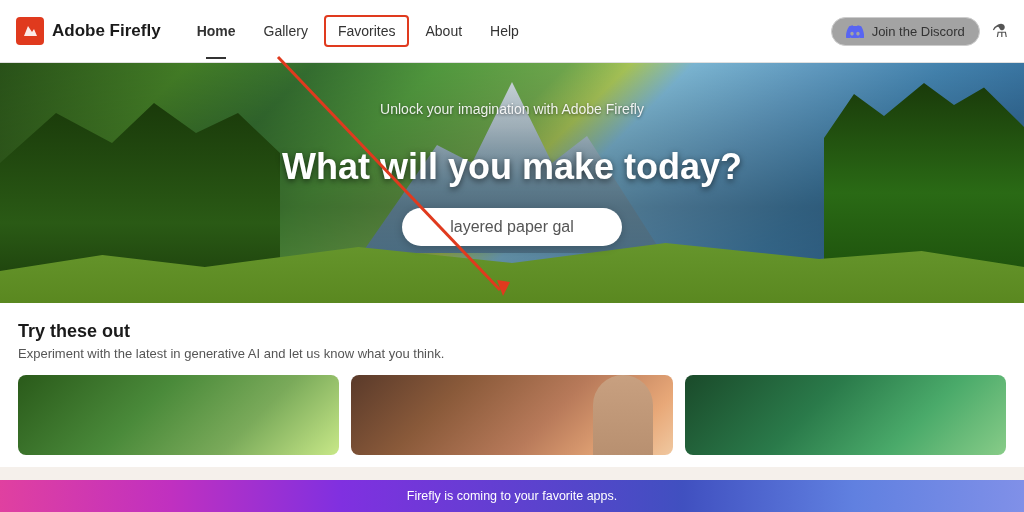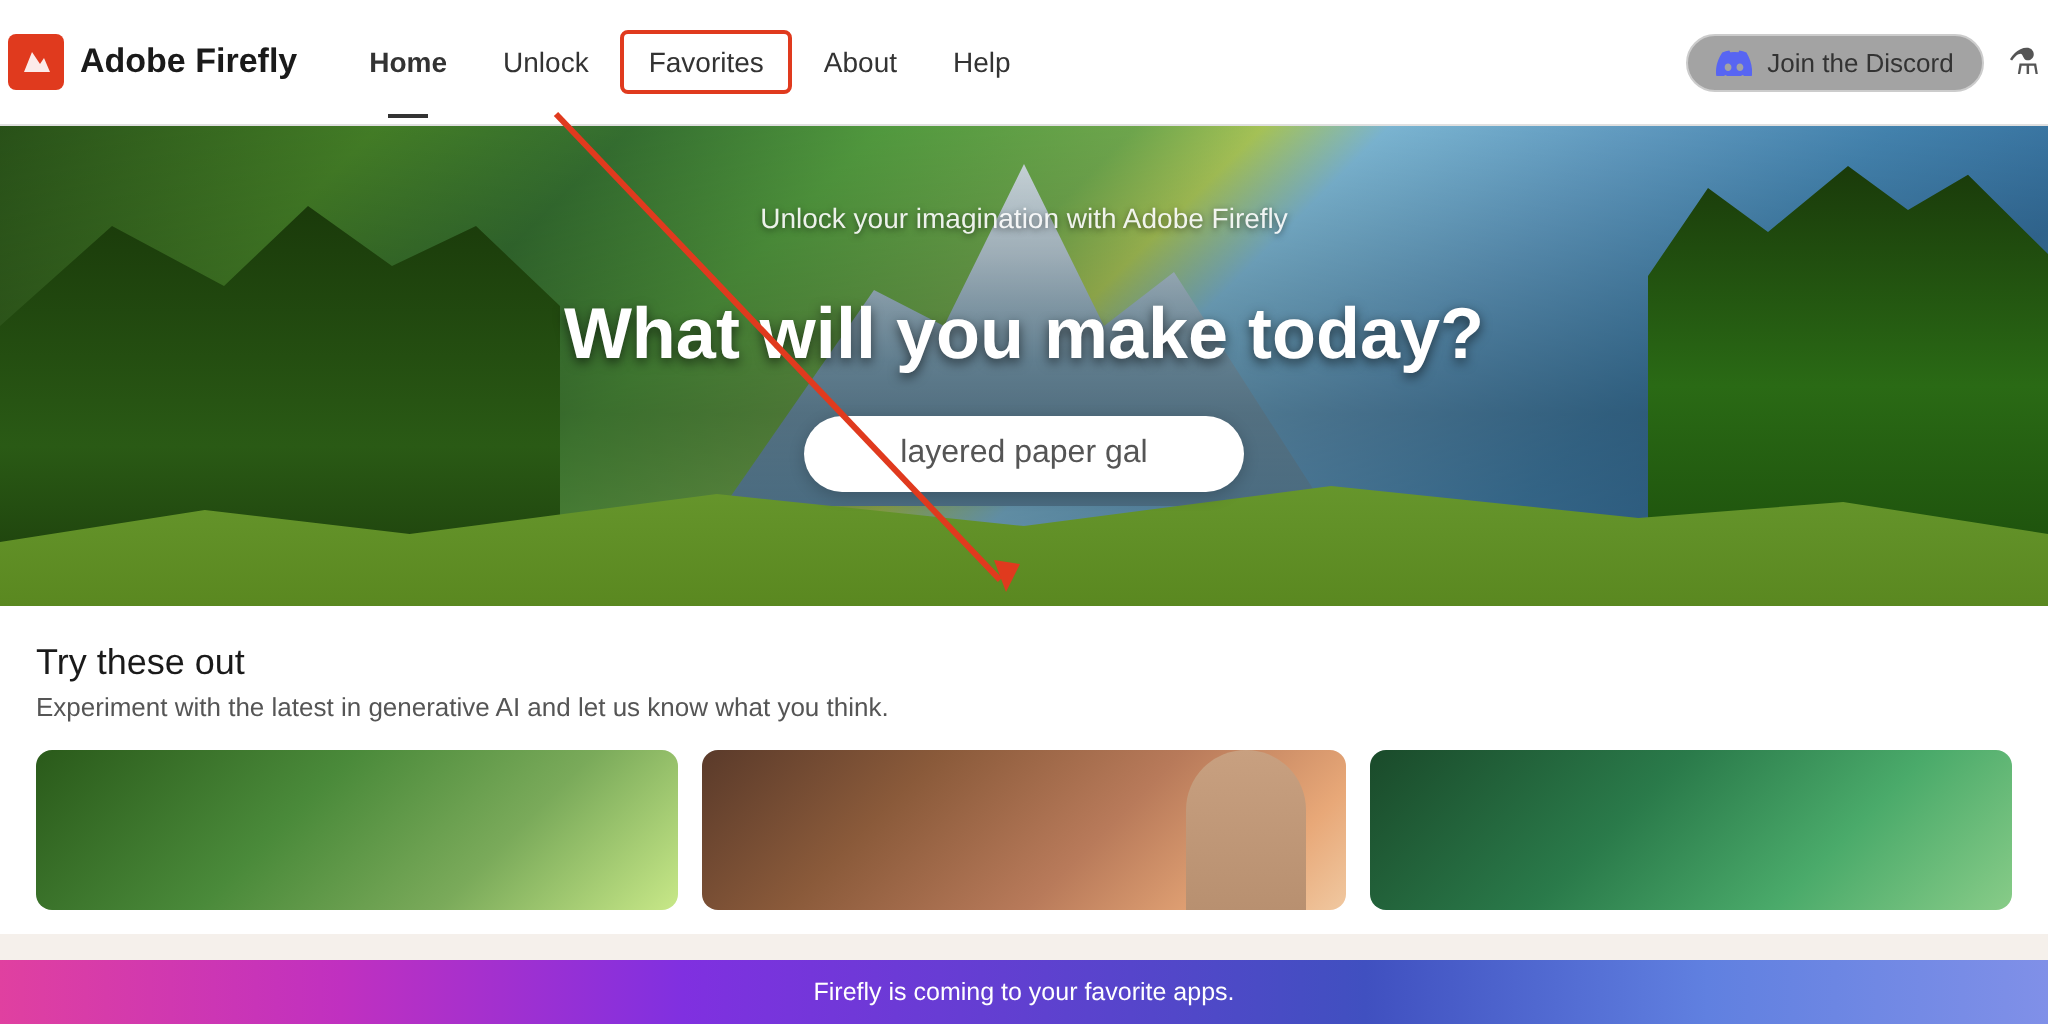--- a/index.html
+++ b/index.html
@@ -1,21 +1,21 @@
 <!DOCTYPE html>
 <html><head>
   <meta charset="utf-8">
   <style>
     * { margin: 0; padding: 0; box-sizing: border-box; }
     body { font-family: -apple-system, BlinkMacSystemFont, 'Segoe UI', Arial, sans-serif; background: #f5f0eb; width: 1024px; height: 512px; overflow: hidden; position: relative; }
 
     
     .navbar {
       display: flex; align-items: center; background: #fff;
-      height: 63px; padding: 0 4px; border-bottom: 1px solid #e0e0e0;
+      height: 63px; padding: 0 16px; border-bottom: 1px solid #e0e0e0;
       position: relative; z-index: 10;
     }
     .logo-area { display: flex; align-items: center; gap: 8px; margin-right: 24px; }
     .logo-icon {
       width: 28px; height: 28px; background: #e03a1e; border-radius: 4px;
       display: flex; align-items: center; justify-content: center;
       color: white; font-weight: bold; font-size: 13px;
     }
     .logo-text { font-size: 17px; font-weight: 600; color: #1a1a1a; }
     .nav-links { display: flex; align-items: center; gap: 4px; }
@@ -88,21 +88,21 @@
     }
 
     
     .arrow-annotation {
       position: absolute; top: 0; left: 0; width: 100%; height: 100%;
       pointer-events: none; z-index: 20;
     }
 
     
     .try-section { padding: 18px 18px 12px 18px; background: #fff; }
-    .try-title { font-size: 18px; font-weight: 400; color: #1a1a1a; margin-bottom: 4px; }
+    .try-title { font-size: 18px; font-weight: 700; color: #1a1a1a; margin-bottom: 4px; }
     .try-desc { font-size: 13px; color: #555; margin-bottom: 14px; }
     .try-cards { display: flex; gap: 12px; }
     .try-card { flex: 1; height: 80px; border-radius: 8px; overflow: hidden; }
     .card1 { background: linear-gradient(135deg, #2a5a1a 0%, #4a8a3a 40%, #7aaa5a 70%, #c8e888 100%); }
     .card2 { background: linear-gradient(135deg, #5a3a2a 0%, #8a5a3a 30%, #b87a5a 60%, #e8a878 85%, #f0c8a0 100%); position: relative; overflow: hidden; }
     .card2-face {
       position: absolute; right: 20px; bottom: 0; width: 60px; height: 80px;
       background: linear-gradient(to bottom, #c8a080 0%, #b89070 100%);
       border-radius: 30px 30px 0 0;
     }
@@ -125,21 +125,21 @@
     <div class="logo-icon">
       <svg width="18" height="18" viewBox="0 0 18 18" fill="none">
         <path d="M3 14L7 4L11 10L13 7L16 14H3Z" fill="white" opacity="0.9"></path>
       </svg>
     </div>
     <span class="logo-text">Adobe Firefly</span>
   </div>
 
   <div class="nav-links">
     <div class="nav-item active">Home</div>
-    <div class="nav-item">Unlock</div>
+    <div class="nav-item">Gallery</div>
     <div class="nav-item favorites-highlight">Favorites</div>
     <div class="nav-item">About</div>
     <div class="nav-item">Help</div>
   </div>
 
   <div class="nav-spacer"></div>
 
   <button class="discord-btn">
     <svg class="discord-icon" viewBox="0 0 20 14" fill="none" xmlns="http://www.w3.org/2000/svg">
       <path d="M16.9 1.2A16.5 16.5 0 0013 0c-.2.3-.4.7-.5 1a15.3 15.3 0 00-4.6 0C7.8.7 7.6.3 7.4 0A16.5 16.5 0 003.5 1.2C.5 5.6-.3 9.9.1 14c1.8 1.3 3.5 2 5.1 2.5.4-.5.8-1.1 1.1-1.7a10.7 10.7 0 01-1.7-.8l.4-.3a11.8 11.8 0 0010 0l.5.3c-.6.3-1.1.6-1.7.8.3.6.7 1.2 1 1.7a16.3 16.3 0 005.2-2.5c.4-4.7-.8-8.9-3.1-12.8zM6.7 11.5c-1 0-1.9-1-1.9-2.1 0-1.2.8-2.1 1.9-2.1s1.9 1 1.9 2.1-.8 2.1-1.9 2.1zm6.6 0c-1 0-1.9-1-1.9-2.1 0-1.2.8-2.1 1.9-2.1s1.9 1 1.9 2.1-.8 2.1-1.9 2.1z" fill="#5865F2"></path>

